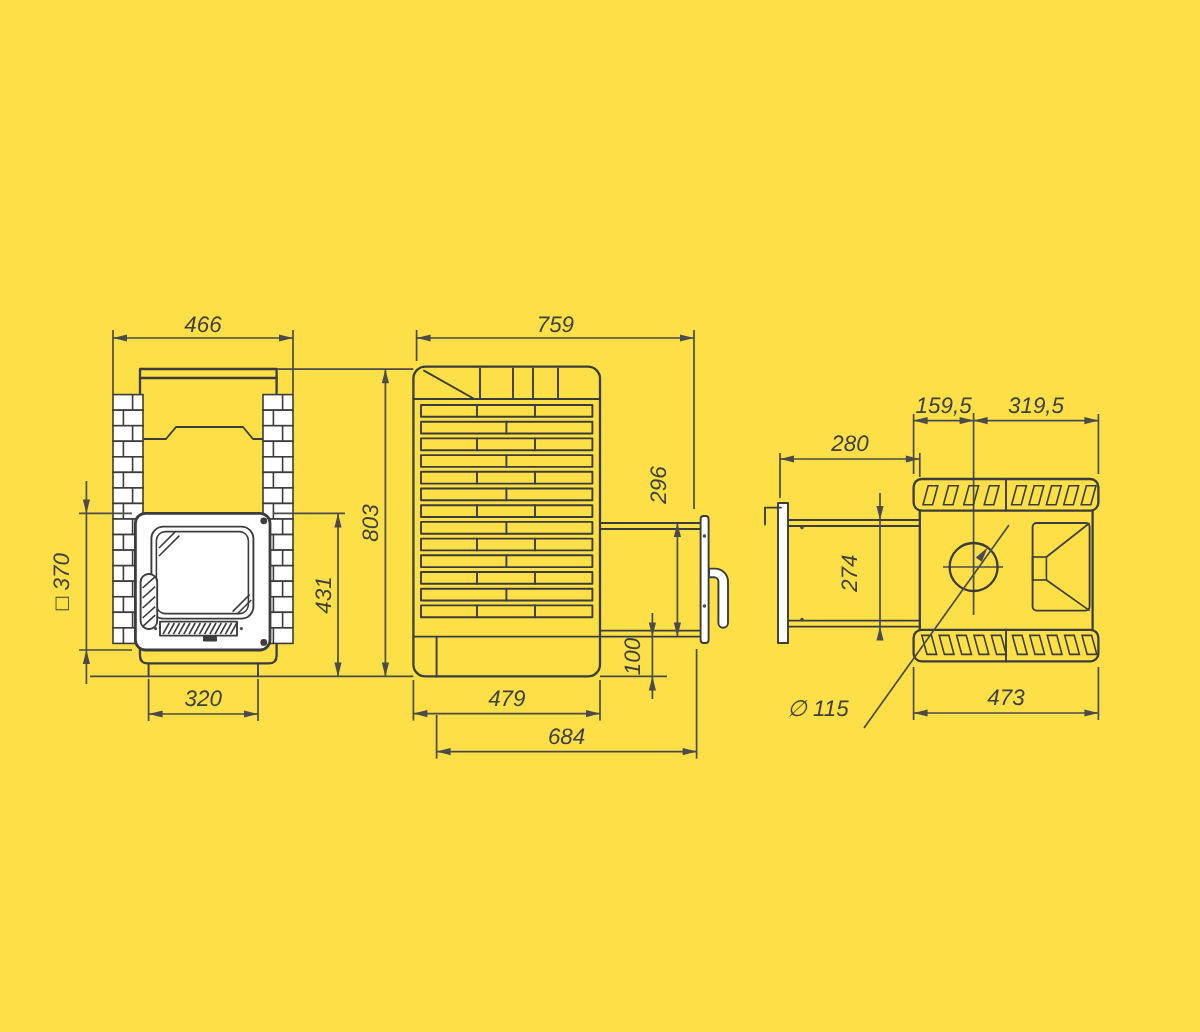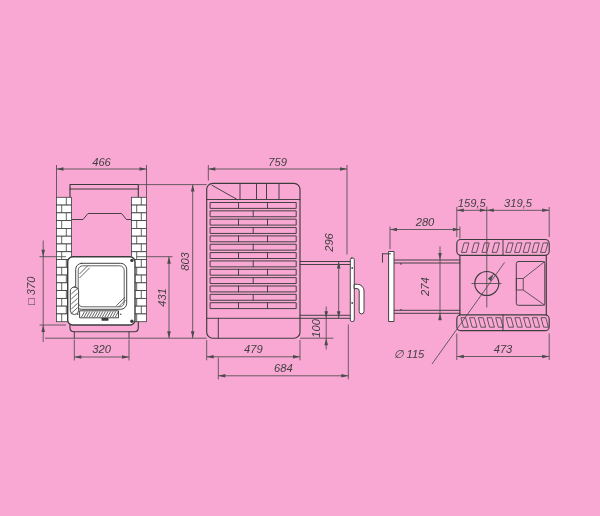--- a/index.html
+++ b/index.html
@@ -1,16 +1,16 @@
 <!DOCTYPE html>
 <html><head>
 <meta charset="utf-8">
 <style>
   html,body{margin:0;padding:0;background:#ffffff;}
-  .stage{width:600px;height:516px;position:relative;background:#f9a8d4;overflow:hidden;}
+  .stage{width:600px;height:516px;position:relative;background:#fde047;overflow:hidden;}
   svg{display:block;}
   .obj{stroke:#3c3c3c;stroke-width:1.15;fill:none;stroke-linecap:round;stroke-linejoin:round;}
   .obj2{stroke:#3c3c3c;stroke-width:0.95;fill:none;stroke-linecap:round;stroke-linejoin:round;}
   .thin{stroke:#3c3c3c;stroke-width:0.8;fill:none;}
   .wfill{fill:#ffffff;}
   .dim{stroke:#4b4b4b;stroke-width:0.85;fill:none;stroke-linecap:butt;}
   .arr{fill:#4b4b4b;stroke:none;}
   .dtxt{font-family:"Liberation Sans",sans-serif;font-style:italic;font-size:11.2px;fill:#3f3f3f;}
   .brick{fill:#ffffff;stroke:#3c3c3c;stroke-width:0.8;}
 </style>

